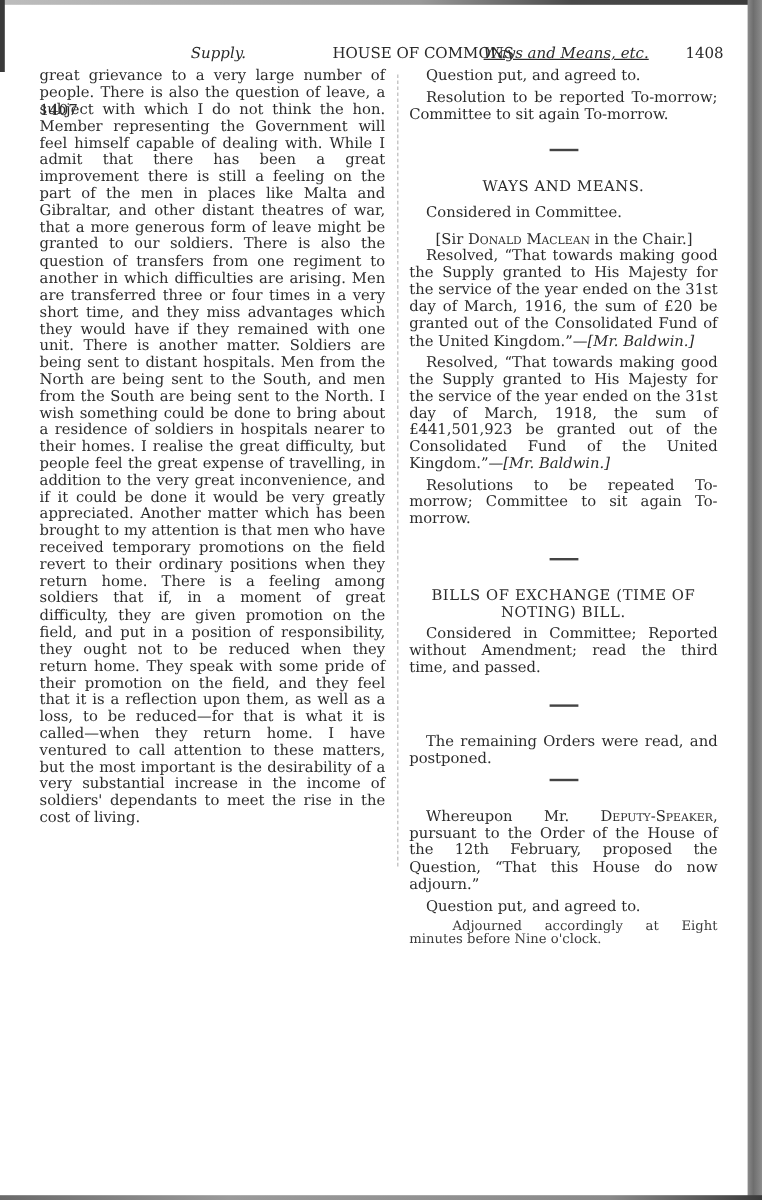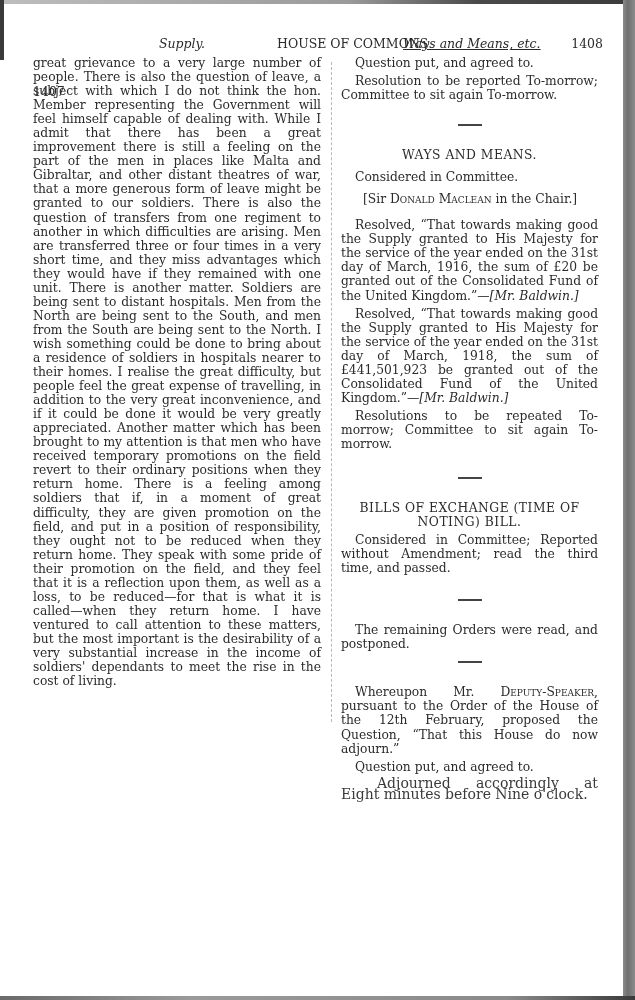--- a/index.html
+++ b/index.html
@@ -35,21 +35,21 @@
 
   p { margin: 0; text-align: justify; text-align-last: auto; }
   .indent { text-indent: 14px; }
   .speaker-tag { padding-left: 22px; margin-bottom: 0; }
   .sc { font-variant: small-caps; }
   .it { font-style: italic; }
 
   .rule { width: 24px; height: 0; border-top: 2px solid #444; margin: 0 auto; }
   .heading { text-align: center; letter-spacing: 0.5px; }
   .center-ind { padding-left: 22px; }
-  .note { font-size: 14px; line-height: 11px; color: #3a3a3a; }
+  .note { font-size: 11px; line-height: 11px; color: #3a3a3a; }
   .note-indent { text-indent: 36px; }
 </style>
 </head>
 <body>
 
 <div class="top-edge"></div>
 <div class="left-edge"></div>
 <div class="right-edge"></div>
 <div class="bottom-edge"></div>
 
@@ -68,21 +68,21 @@
 </div>
 
 <div class="col col-right">
   <p class="indent" style="margin-bottom:4px">Question put, and agreed to.</p>
   <p class="indent">Resolution to be reported To-morrow; Committee to sit again To-morrow.</p>
 
   <div class="rule" style="margin-top:22px;margin-bottom:22px"></div>
 
   <p class="heading" style="margin-bottom:8px">WAYS AND MEANS.</p>
   <p class="indent" style="margin-bottom:8px">Considered in Committee.</p>
-  <p class="center-ind" style="margin-bottom:12px"><span>[Sir </span><span class="sc">Donald Maclean</span><span> in the Chair.]</span></p>
+  <p class="center-ind" style="margin-bottom:0"><span>[Sir </span><span class="sc">Donald Maclean</span><span> in the Chair.]</span></p>
 
   <p class="indent" style="margin-bottom:4px"><span>Resolved, “That towards making good the Supply granted to His Majesty for the service of the year ended on the 31st day of March, 1916, the sum of £20 be granted out of the Consolidated Fund of the United Kingdom.”—</span><span class="it">[Mr. Baldwin.]</span></p>
   <p class="indent" style="margin-bottom:4px"><span>Resolved, “That towards making good the Supply granted to His Majesty for the service of the year ended on the 31st day of March, 1918, the sum of £441,501,923 be granted out of the Consolidated Fund of the United Kingdom.”—</span><span class="it">[Mr. Baldwin.]</span></p>
   <p class="indent">Resolutions to be repeated To-morrow; Committee to sit again To-morrow.</p>
 
   <div class="rule" style="margin-top:26px;margin-bottom:22px"></div>
 
   <p class="heading" style="margin-bottom:4px;padding:0 14px">BILLS OF EXCHANGE (TIME OF NOTING) BILL.</p>
   <p class="indent">Considered in Committee; Reported without Amendment; read the third time, and passed.</p>
 

